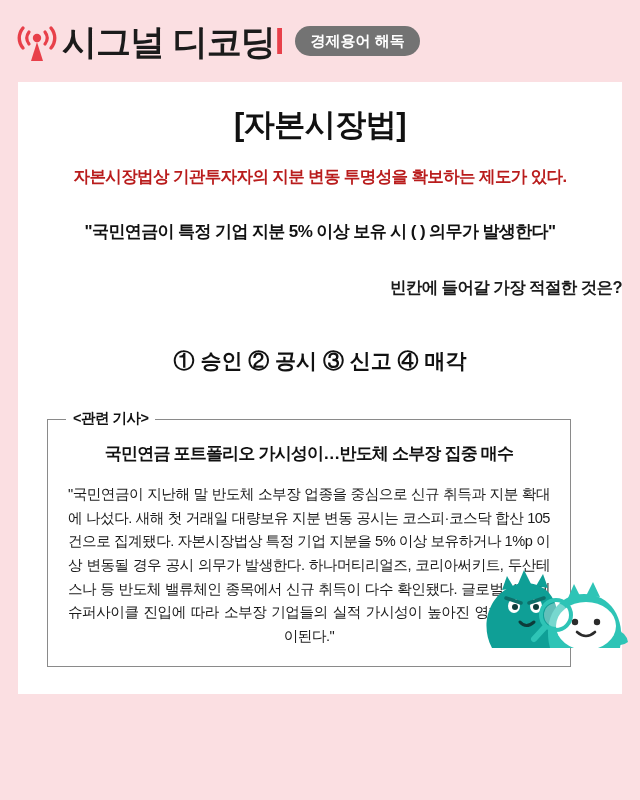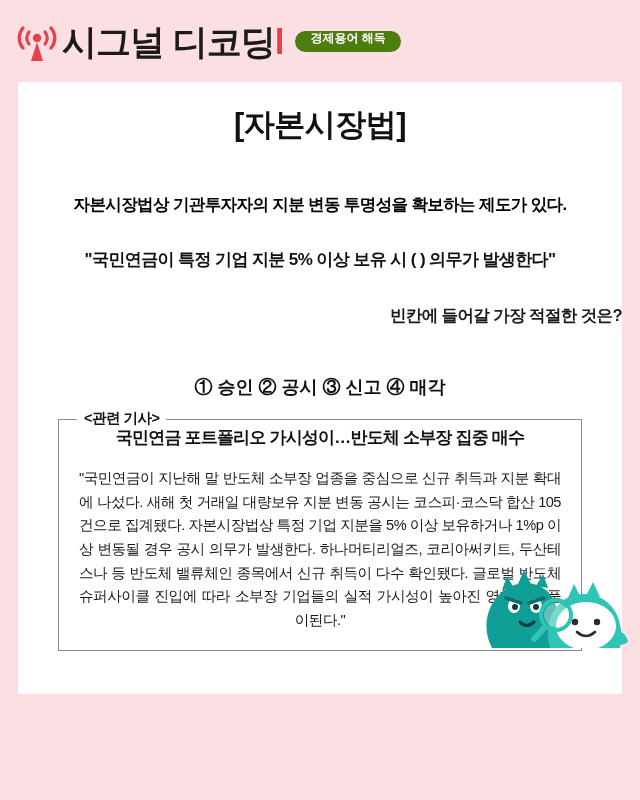--- a/index.html
+++ b/index.html
@@ -49,26 +49,26 @@
     line-height: 1;
     font-family: "Liberation Sans", sans-serif;
   }
   .brand-bar {
     display: inline-block;
     color: #e8404a;
     font-weight: bold;
   }
   .badge {
     margin-left: 12px;
-    background: #4d7c0f;
+    background: #737373;
     color: #ffffff;
-    font-size: 12px;
+    font-size: 15px;
     font-weight: bold;
     border-radius: 16px;
-    padding: 1px 15px 8px 15px;
+    padding: 7px 15px 8px 15px;
     white-space: nowrap;
     line-height: 1;
   }
 
   
   .card {
     position: absolute;
     left: 18px;
     top: 82px;
     width: 604px;
@@ -83,22 +83,22 @@
     font-weight: bold;
     color: #111111;
     margin-top: 22px;
     letter-spacing: -0.5px;
   }
 
   .q-lead {
     text-align: center;
     font-size: 16.5px;
     font-weight: bold;
-    color: #000000;
-    margin-top: 48px;
+    color: #b91c1c;
+    margin-top: 20px;
     letter-spacing: -0.6px;
   }
 
   .q-quote {
     text-align: center;
     font-size: 17px;
     font-weight: bold;
     color: #111111;
     margin-top: 32px;
     letter-spacing: -0.6px;
@@ -108,36 +108,36 @@
     text-align: right;
     font-size: 16.5px;
     font-weight: bold;
     color: #1a1a1a;
     margin-top: 34px;
     letter-spacing: -0.6px;
   }
 
   .q-options {
     text-align: center;
-    font-size: 18px;
+    font-size: 21px;
     font-weight: bold;
     color: #111111;
     margin-top: 48px;
     letter-spacing: 0px;
   }
 
   
   .article {
     position: absolute;
-    left: 40px;
+    left: 29px;
     top: 337px;
     width: 524px;
     border: 1.5px solid #8a8a8a;
     box-sizing: border-box;
-    padding: 4px 20px 18px 20px;
+    padding: 20px 20px 18px 20px;
   }
   .article-tag {
     position: absolute;
     left: 18px;
     top: -11px;
     background: #ffffff;
     padding: 0 7px;
     font-size: 14.5px;
     font-weight: bold;
     color: #111111;

